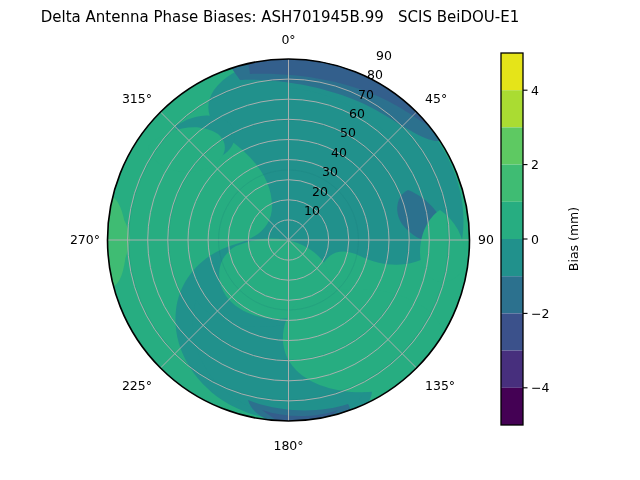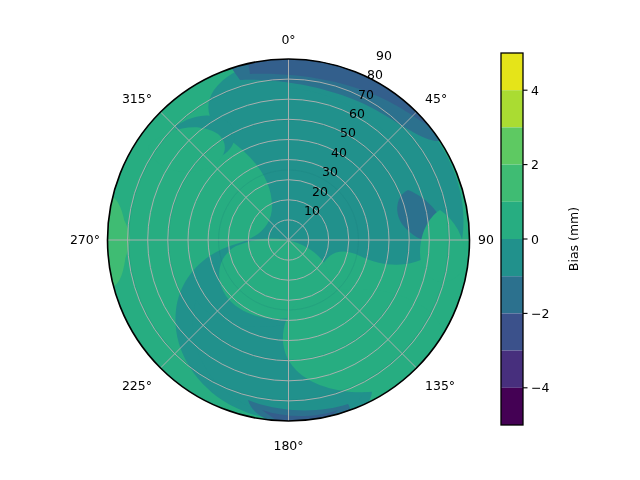--- a/index.html
+++ b/index.html
@@ -18,20 +18,21 @@
   .angtick{font-size:12.5px;fill:#000000;font-family:"DejaVu Sans","Liberation Sans",sans-serif;}
   .radtick{font-size:12.5px;fill:#000000;font-family:"DejaVu Sans","Liberation Sans",sans-serif;}
   .cbtick{font-size:12.5px;fill:#000000;font-family:"DejaVu Sans","Liberation Sans",sans-serif;}
   .cblabel{font-size:12.5px;fill:#000000;font-family:"DejaVu Sans","Liberation Sans",sans-serif;}
 </style>
 </head>
 <body>
 
 <div id="root">
 
+  <div class="title">Delta Antenna Phase Biases: ASH701945B.99   SCIS BeiDOU-E1</div>
 
   <div class="polar-wrap">
     <svg width="640" height="480" viewBox="0 0 640 480">
       <defs>
         <clipPath id="polarClip">
           <circle cx="288.5" cy="240" r="181"></circle>
         </clipPath>
       </defs>
 
       <g clip-path="url(#polarClip)">

